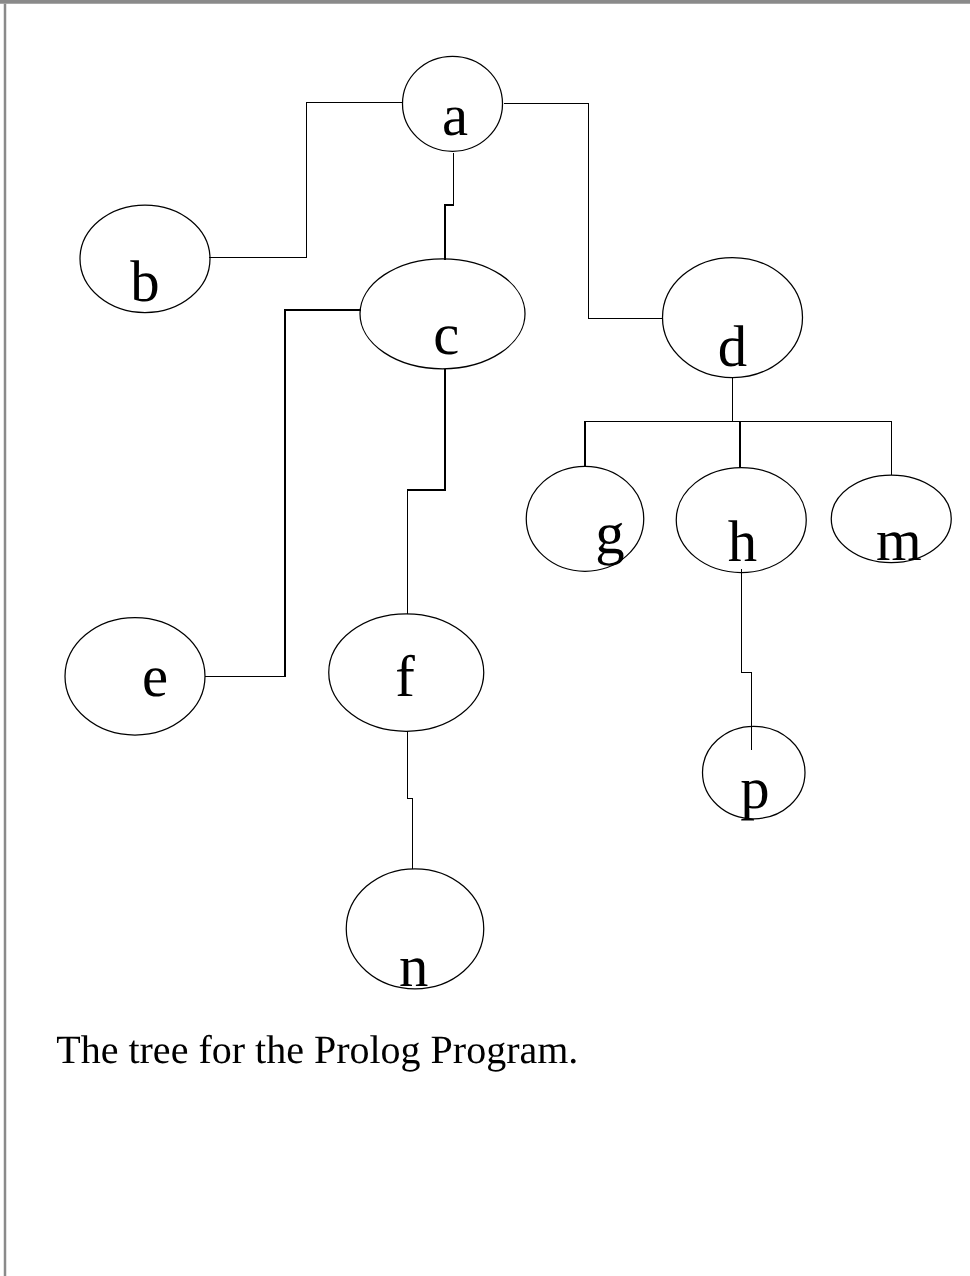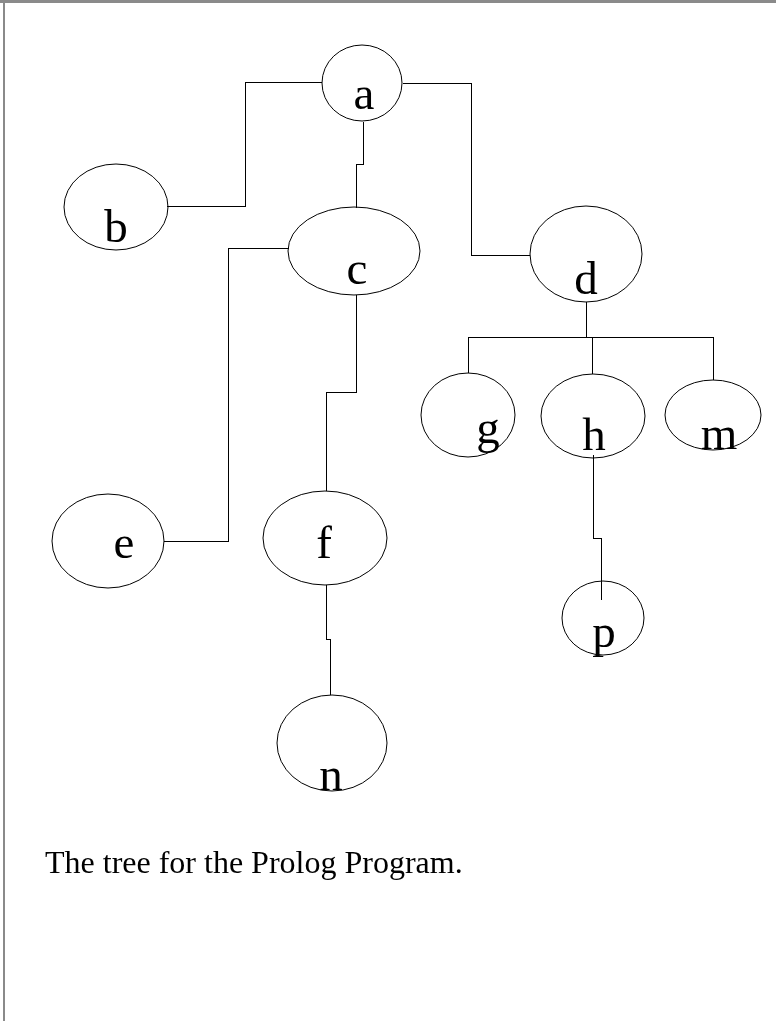--- a/index.html
+++ b/index.html
@@ -45,21 +45,21 @@
   .node-label {
     font-family: "Liberation Serif", serif;
     font-size: 47px;
     fill: #000000;
     text-anchor: middle;
     dominant-baseline: central;
   }
   #caption {
     position: absolute;
     left: 45px;
-    top: 844px;
+    top: 821px;
     font-family: "Liberation Serif", serif;
     font-size: 32px;
     color: #000000;
     white-space: nowrap;
   }
 </style>
 </head>
 <body>
 
 <div id="page">

